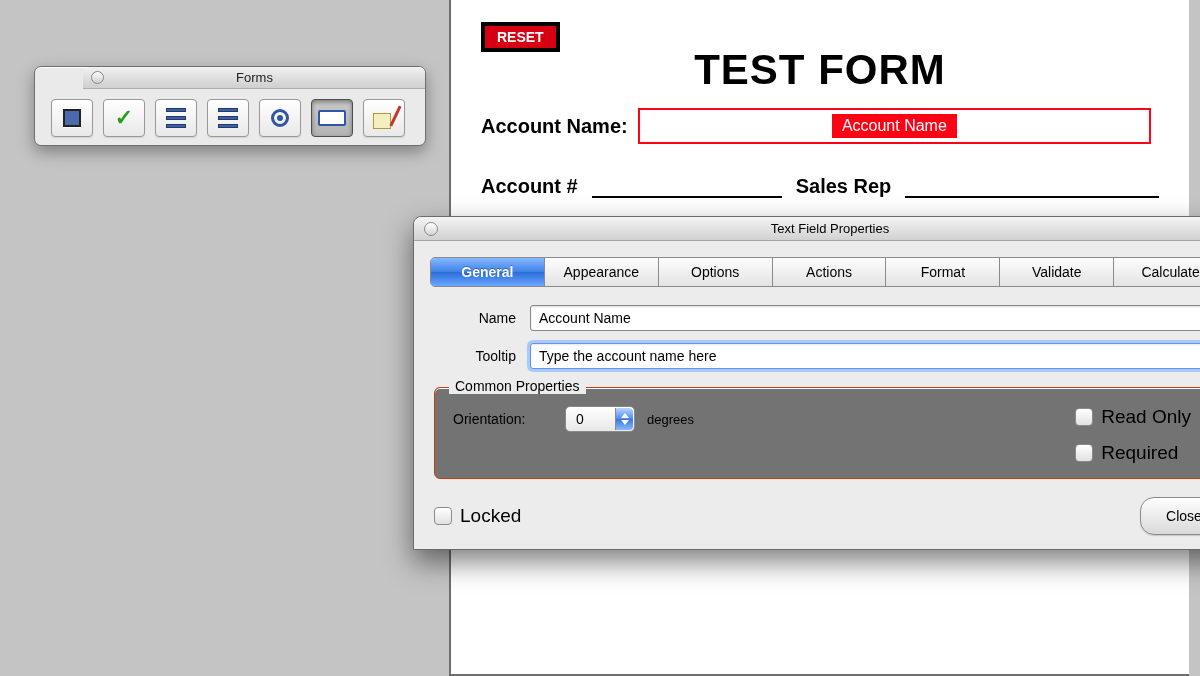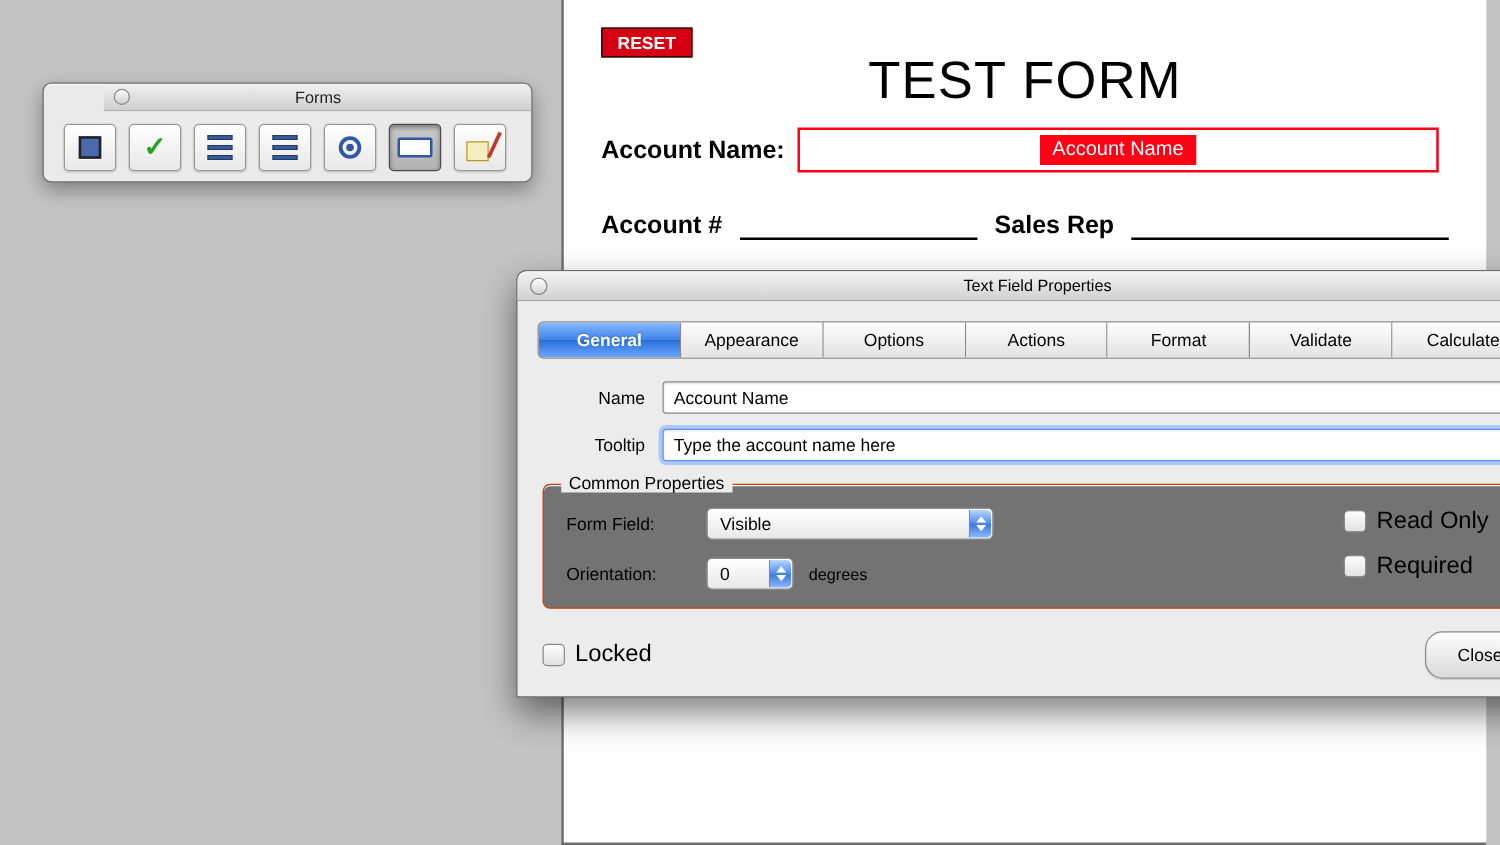--- a/index.html
+++ b/index.html
@@ -48,22 +48,22 @@
   .icon-signature{width:22px;height:22px;position:relative;}
   .icon-signature .pad{position:absolute;bottom:0;left:0;width:18px;height:16px;background:#f5efc0;border:1px solid #b09a35;}
   .icon-signature .pen{position:absolute;right:-2px;top:-2px;width:3px;height:22px;background:#c0392b;transform:rotate(25deg);}
   
   
   .doc-page{
     position:absolute;left:449px;top:0;width:740px;height:676px;
     background:#fff;border:2px solid #6e6e6e;border-top:none;border-right:none;
     padding:22px 30px;
   }
-  .reset-btn{background:#d70012;color:#fff;font-weight:bold;font-size:14px;padding:3px 12px;border:1px solid #000000;display:inline-block;}
-  .form-title{font-size:42px;font-weight:400;text-align:center;margin-top:-6px;letter-spacing:1px;}
+  .reset-btn{background:#d70012;color:#fff;font-weight:bold;font-size:14px;padding:3px 12px;border:4px solid #000000;display:inline-block;}
+  .form-title{font-size:42px;font-weight:700;text-align:center;margin-top:-6px;letter-spacing:1px;}
   .form-row{display:flex;align-items:center;gap:10px;margin-top:14px;font-size:20px;font-weight:bold;}
   .form-lbl{white-space:nowrap;}
   .form-field.selected-field{
     flex:1;height:36px;border:2px solid #ff0014;display:flex;align-items:center;justify-content:center;
     position:relative;margin-right:8px;
   }
   .form-field.selected-field .badge{background:#ff0014;color:#fff;font-size:16px;padding:3px 10px;font-weight:normal;}
   .underline{border-bottom:2px solid #000;height:24px;display:inline-block;}
   .row2{display:flex;gap:14px;margin-top:30px;font-size:20px;font-weight:bold;align-items:flex-end;}
   
@@ -219,27 +219,20 @@
     </div>
     <div class="field-row">
       <div class="field-lbl">Tooltip</div>
       <input class="tf focused" value="Type the account name here" style="">
     </div>
 
     <div class="group">
       <div class="group-title">Common Properties</div>
       <div style="display:flex;gap:20px;">
         <div style="flex:1">
-          <div class="group-row">
-            <div class="grp-lbl">Form Field:</div>
-            <div class="aqua-select" style="min-width:230px">
-              <span>Visible</span>
-              <span class="stepper"></span>
-            </div>
-          </div>
           <div class="group-row" style="margin-bottom:0">
             <div class="grp-lbl">Orientation:</div>
             <div class="aqua-select" style="min-width:70px">
               <span>0</span>
               <span class="stepper"></span>
             </div>
             <span>degrees</span>
           </div>
         </div>
         <div class="right-col">

